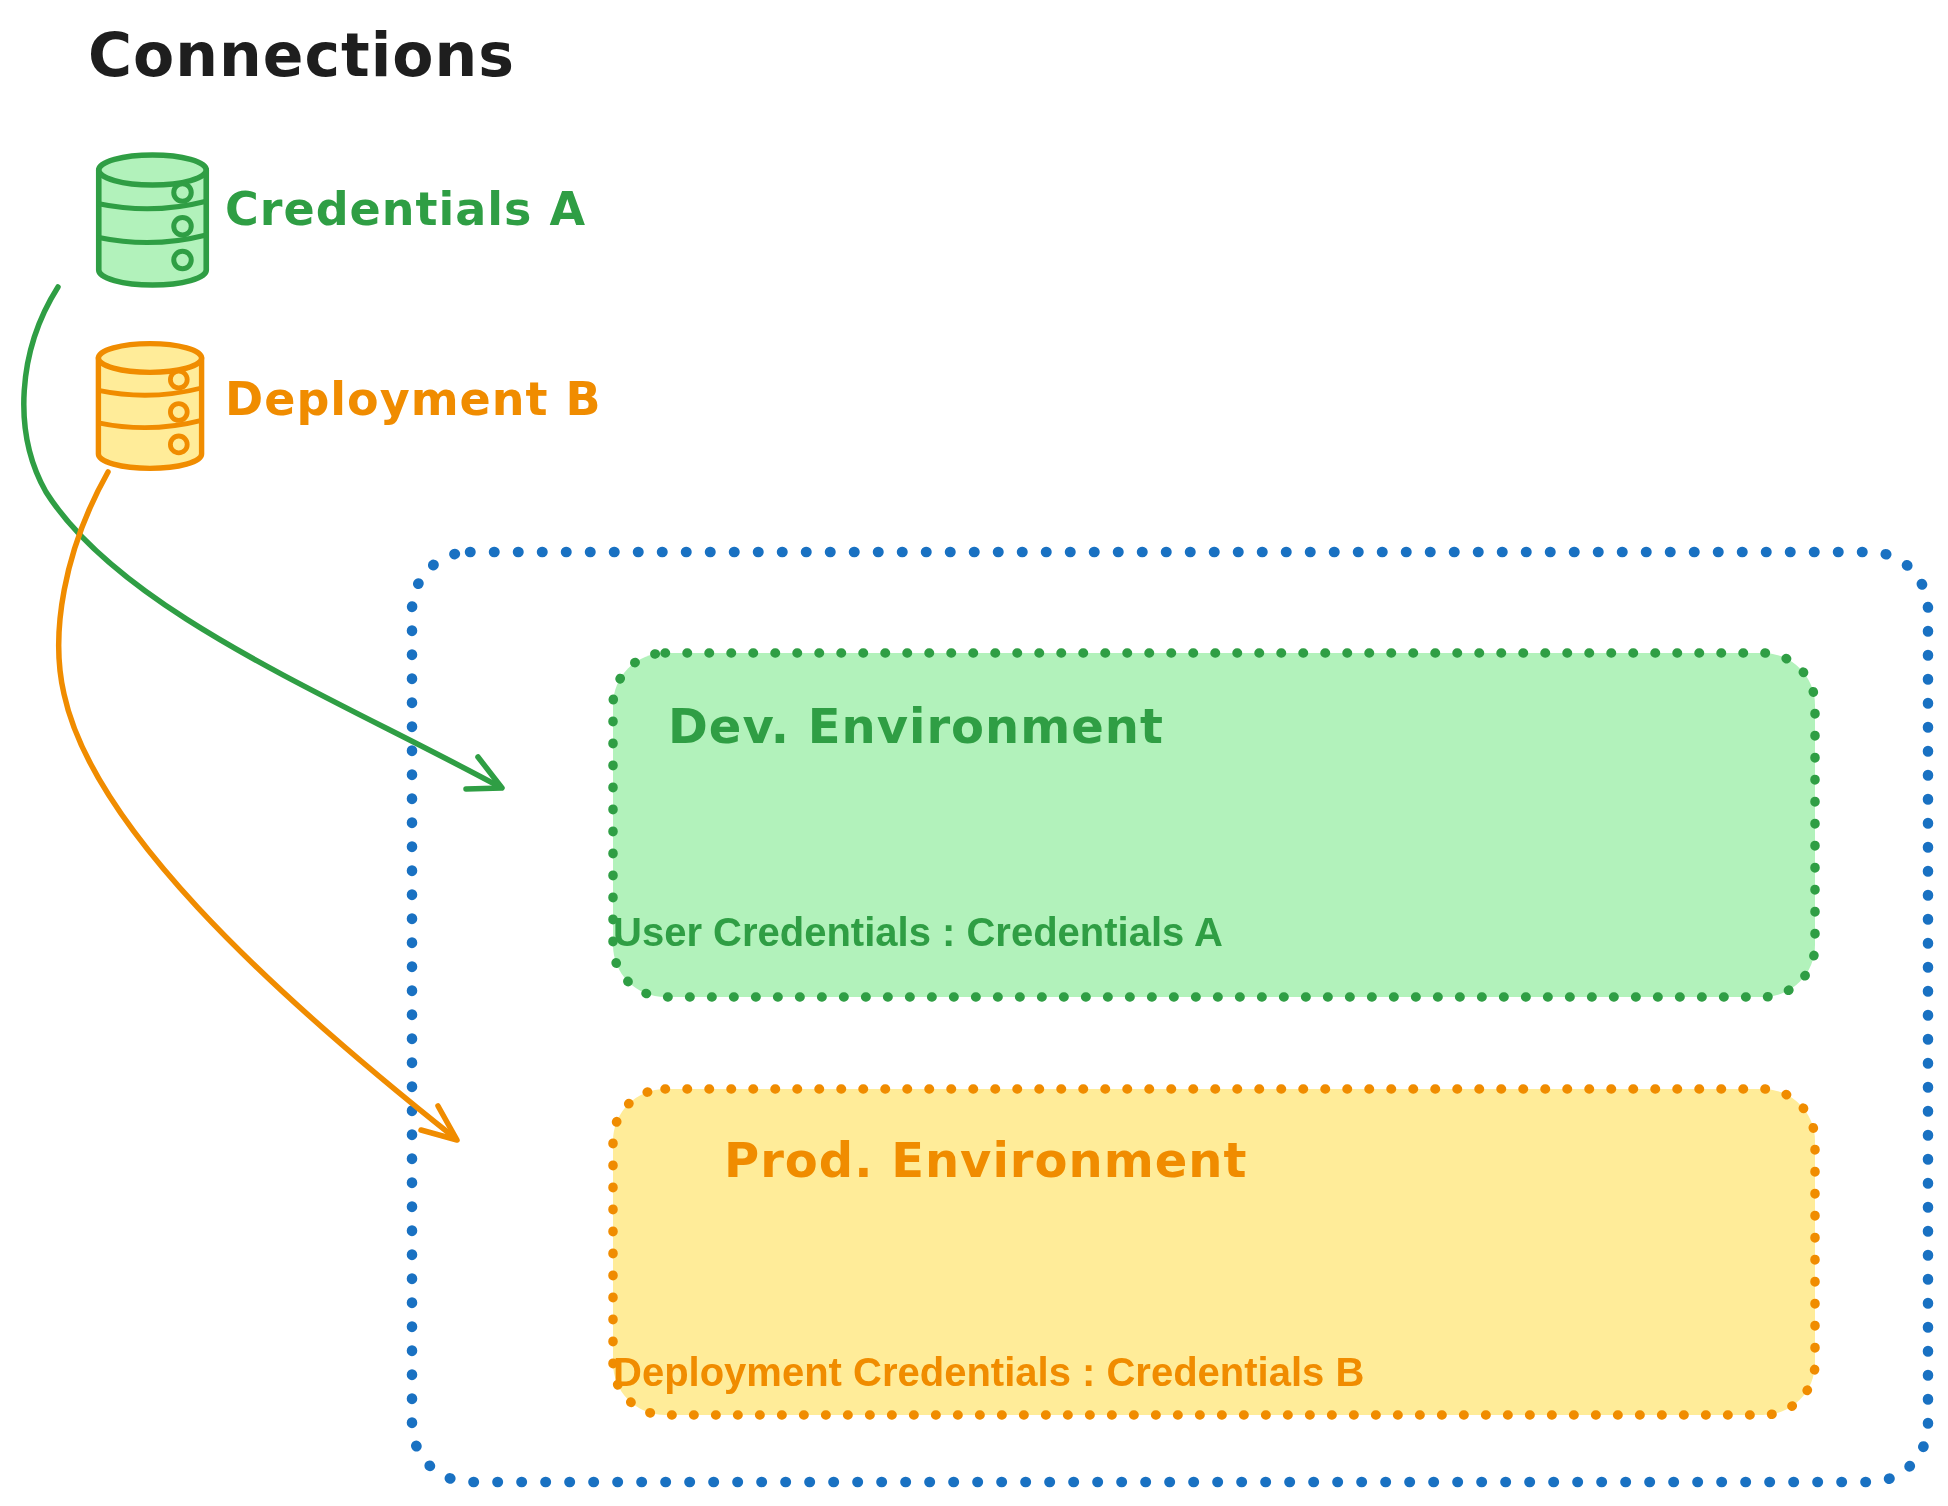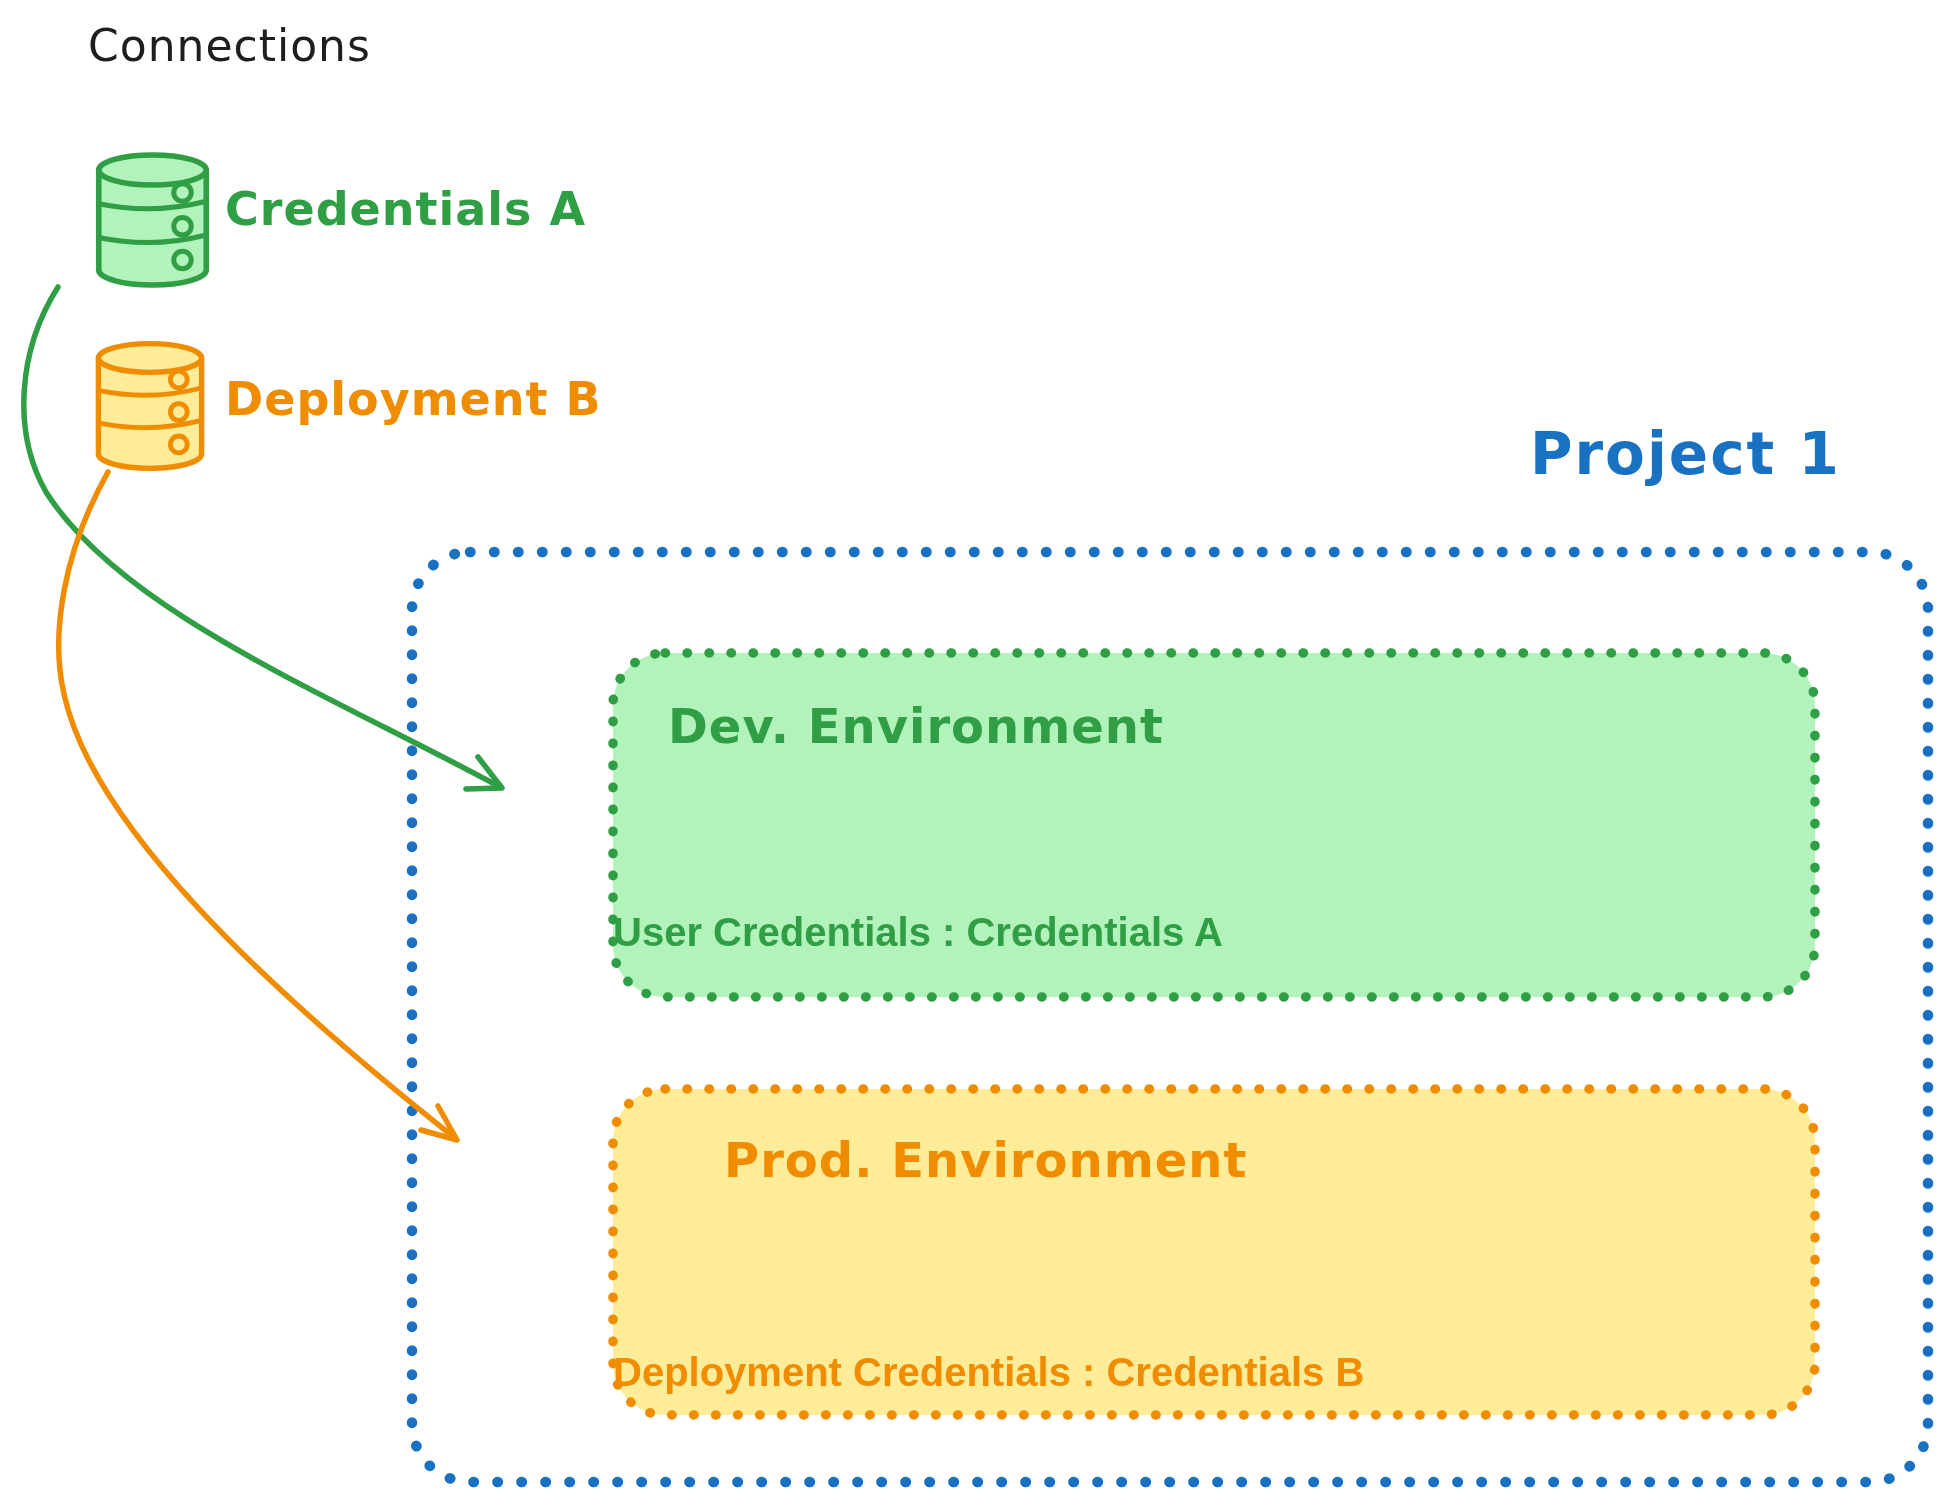--- a/index.html
+++ b/index.html
@@ -12,22 +12,22 @@
     width: 1948px;
     height: 1506px;
     background: #ffffff;
     overflow: hidden;
     font-family: "DejaVu Sans", sans-serif;
   }
   .abs { position: absolute; }
 
   .heading {
     left: 88px; top: 20px;
-    font-size: 44px;
-    font-weight: 400;
+    font-size: 60px;
+    font-weight: 700;
     letter-spacing: 1px;
     color: var(--ink);
   }
   .conn-label {
     font-size: 46px;
     font-weight: 600;
     letter-spacing: 1px;
     white-space: nowrap;
   }
   .conn-label.green-text { color: var(--green-stroke); }
@@ -146,21 +146,20 @@
     <path class="body" d="M7 15 L7 95 A43 12 0 0 0 93 95 L93 15"></path>
     <ellipse class="body" cx="50" cy="15" rx="43" ry="12"></ellipse>
     <path class="line" d="M7 42 Q50 51 93 40"></path>
     <path class="line" d="M7 69 Q50 78 93 67"></path>
     <circle class="line" cx="74" cy="33" r="7"></circle>
     <circle class="line" cx="74" cy="60" r="7"></circle>
     <circle class="line" cx="74" cy="87" r="7"></circle>
   </svg>
   <div class="abs conn-label orange-text" style="left:225px;top:372px">Deployment B</div>
 
-  <div class="abs project-title">Project 1</div>
 
   <div class="abs env-title green-text" style="left:668px;top:698px">Dev. Environment</div>
   <div class="abs creds green-text" style="top:910px">User Credentials : Credentials A</div>
 
   <div class="abs env-title orange-text" style="left:676px;top:1132px">Prod. Environment</div>
   <div class="abs creds orange-text" style="top:1322px">Deployment Credentials : Credentials B</div>
 
 </div>
 
 </body></html>

